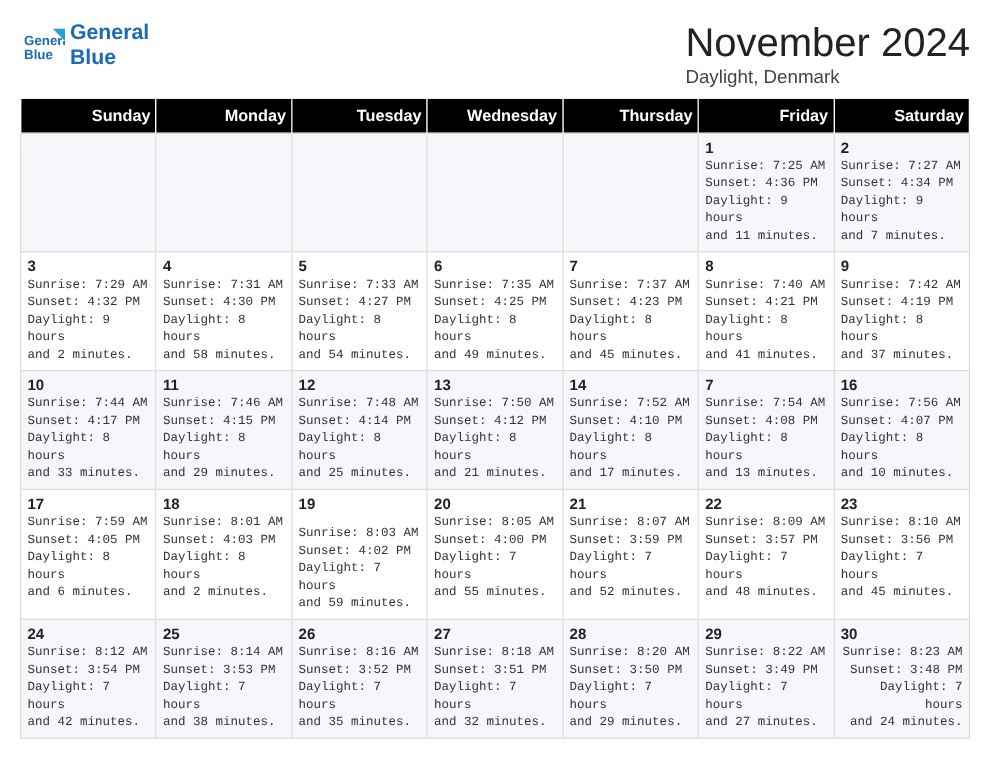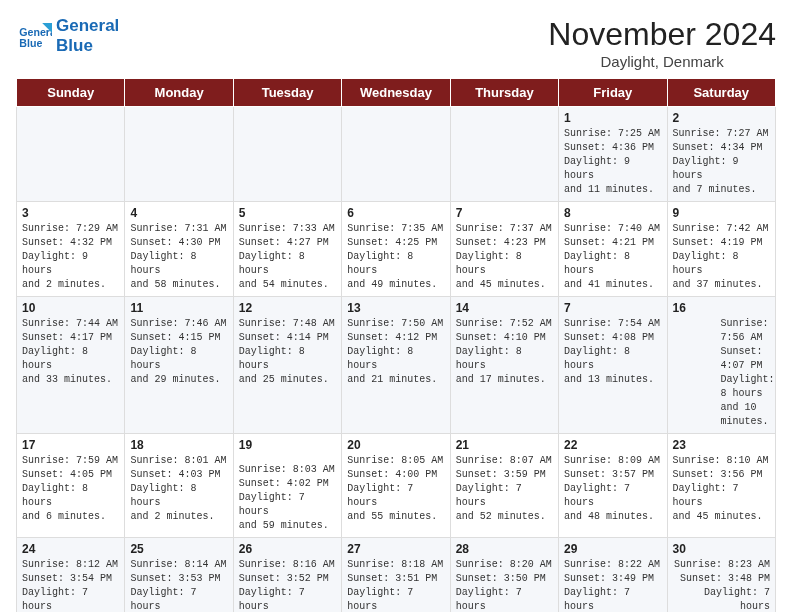--- a/index.html
+++ b/index.html
@@ -19,43 +19,43 @@
     .logo {
       display: flex;
       align-items: center;
       gap: 4px;
     }
     .logo-icon {
       width: 36px;
       height: 36px;
     }
     .title-area {
-      text-align: center;
+      text-align: left;
     }
     .month-title {
       font-size: 32px;
       font-weight: normal;
       color: #222;
     }
     .location {
       font-size: 15px;
       color: #444;
     }
     table {
       width: 100%;
       border-collapse: collapse;
       table-layout: fixed;
     }
     thead tr th {
-      background: #7f1d1d;
+      background: #000000;
       color: #fff;
       font-size: 13px;
       font-weight: bold;
       padding: 6px 4px;
-      text-align: center;
+      text-align: right;
       border: 1px solid #fff;
     }
     tbody tr td {
       vertical-align: top;
       padding: 4px 5px;
       font-size: 10.5px;
       color: #222;
       border: 1px solid #ddd;
       height: 90px;
       background: #fff;
@@ -227,21 +227,21 @@
         </td>
         <td>
           <span class="day-num">7</span>
           <div class="day-info" style="white-space: pre-line;">Sunrise: 7:54 AM
 Sunset: 4:08 PM
 Daylight: 8 hours
 and 13 minutes.</div>
         </td>
         <td>
           <span class="day-num">16</span>
-          <div class="day-info" style="white-space: pre-line; margin-left: 48px;">Sunrise: 7:56 AM
+          <div class="day-info" style="white-space: pre-line;">Sunrise: 7:56 AM
 Sunset: 4:07 PM
 Daylight: 8 hours
 and 10 minutes.</div>
         </td>
       </tr>
       <tr>
         <td>
           <span class="day-num">17</span>
           <div class="day-info" style="white-space: pre-line;">Sunrise: 7:59 AM
 Sunset: 4:05 PM

